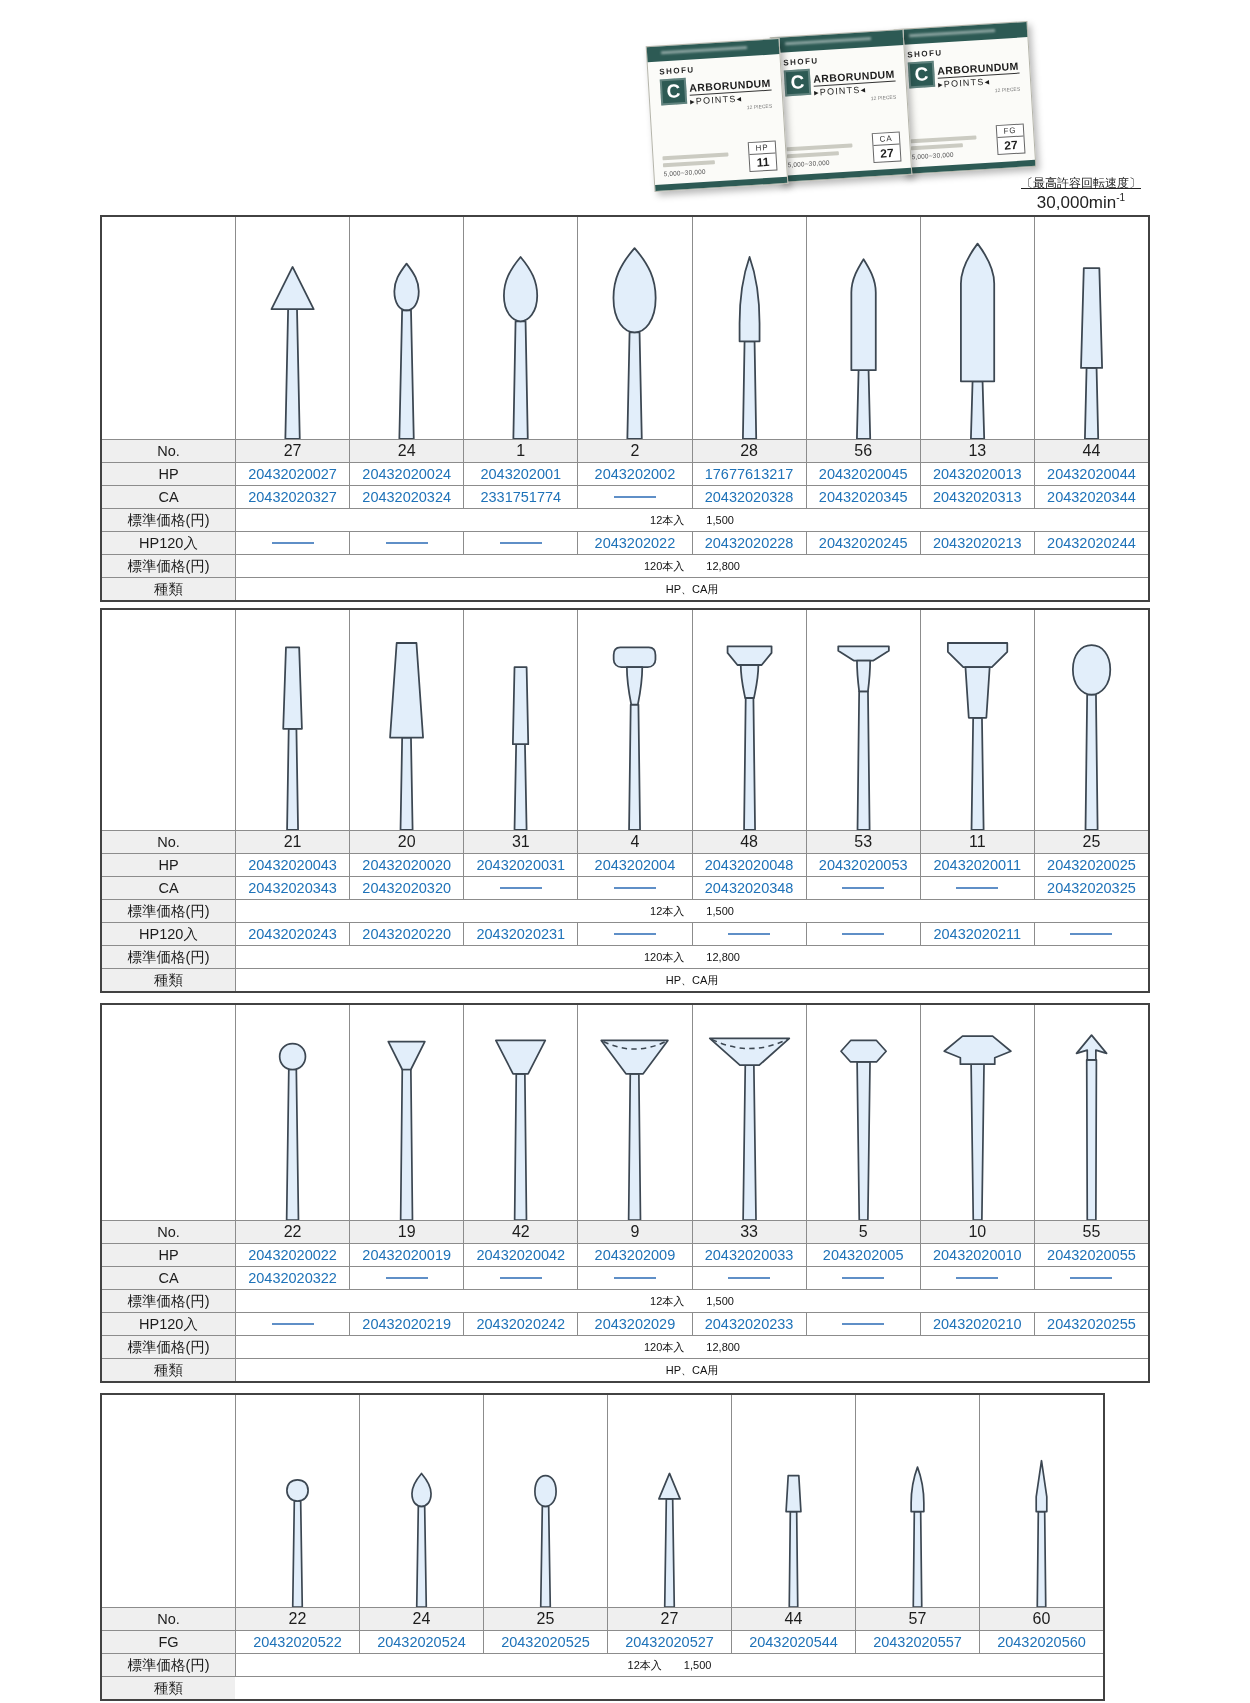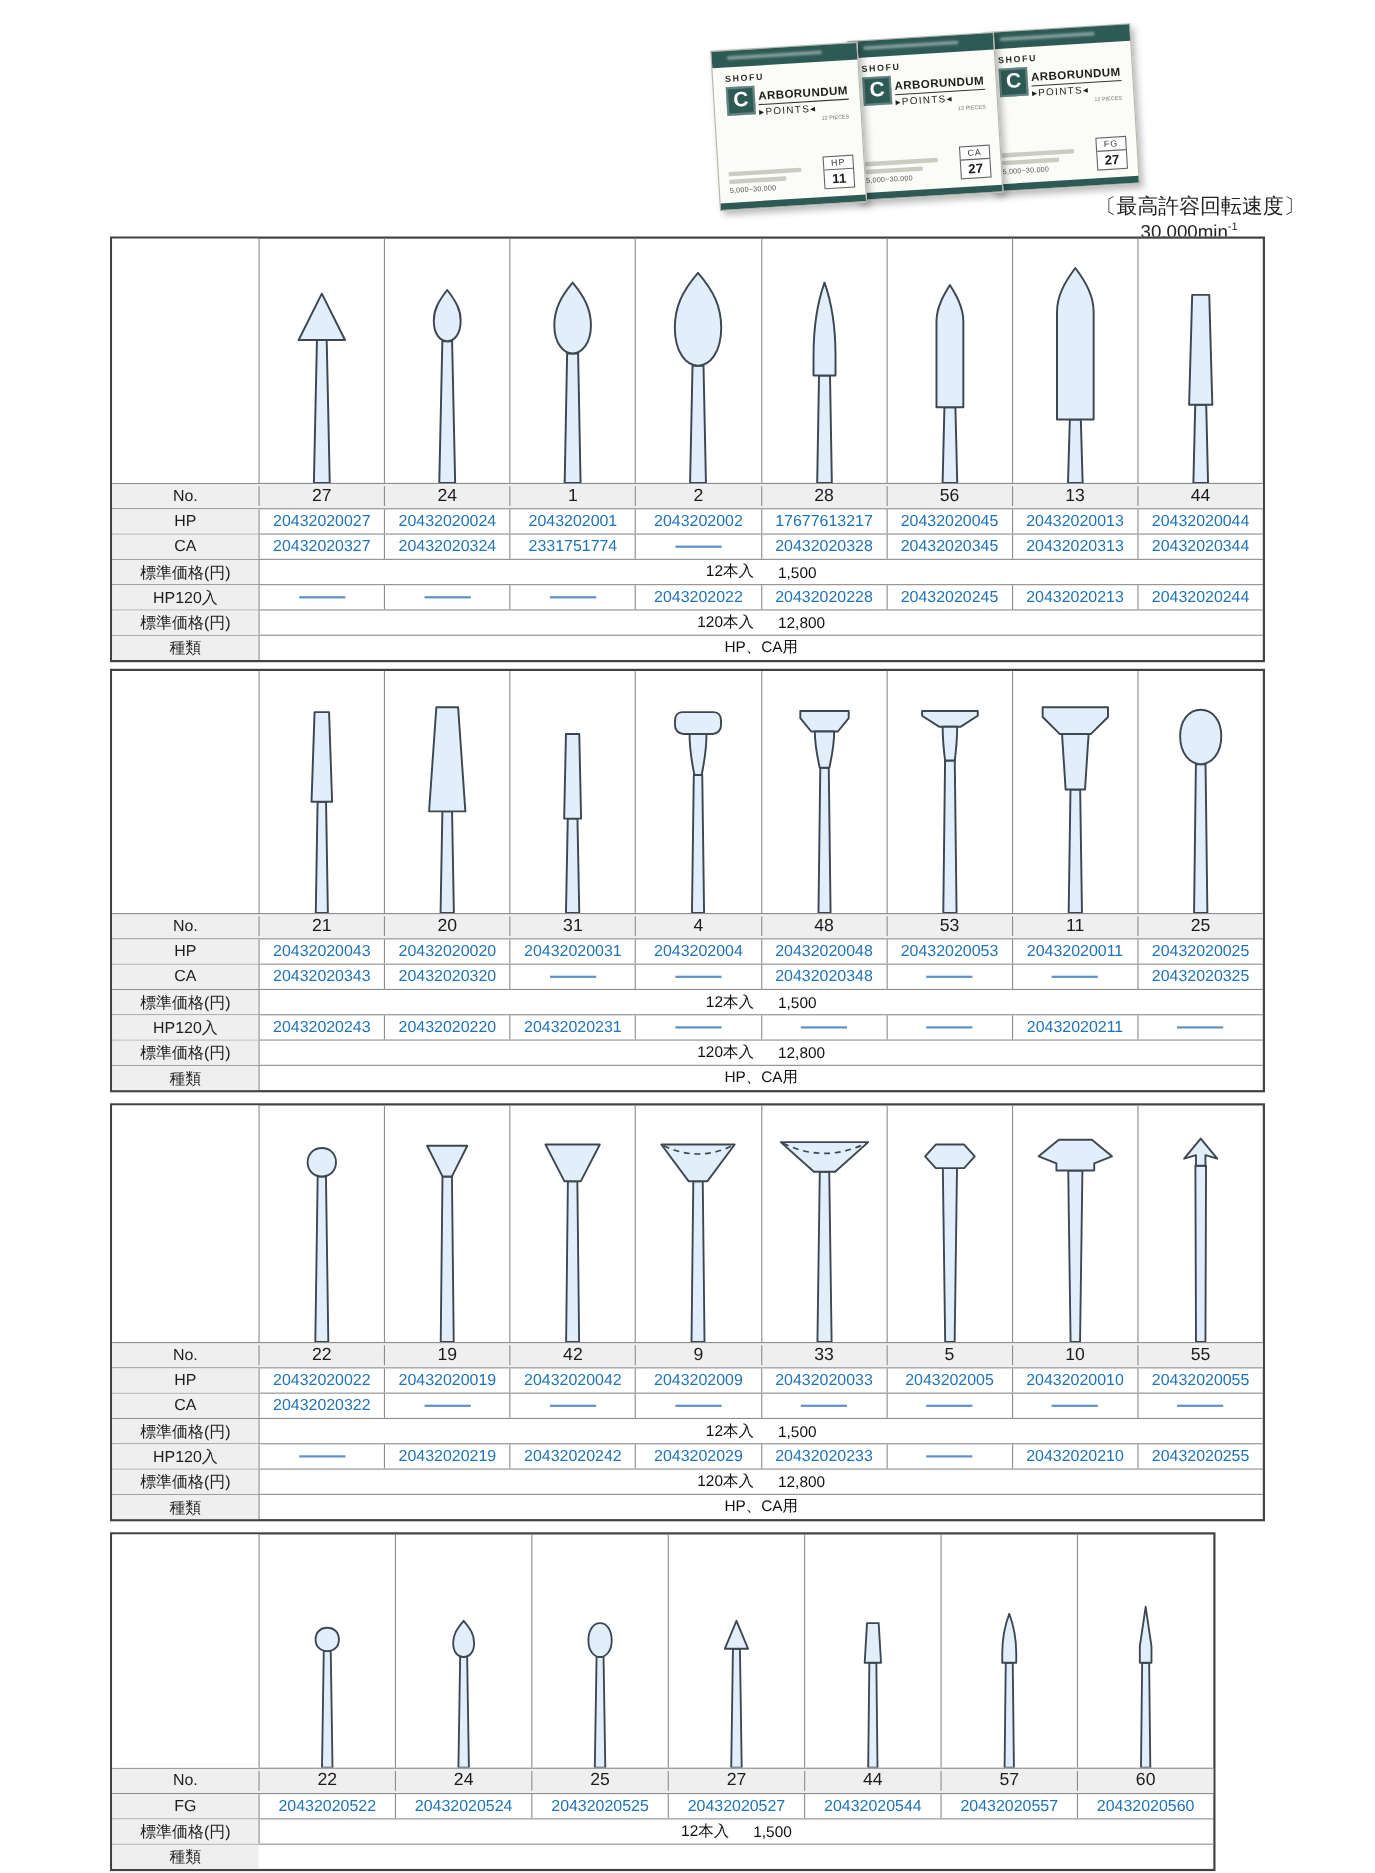--- a/index.html
+++ b/index.html
@@ -24,40 +24,40 @@
   .bottomrow{position:absolute;bottom:13px;left:9px;right:9px;display:flex;justify-content:space-between;align-items:flex-end;}
   .jline{width:66px;height:4px;background:#cscsc4;background:#cbcbc2;margin-bottom:3px;border-radius:1px;}
   .jline2{width:52px;}
   .speed{font-size:6.5px;color:#555;letter-spacing:.2px;}
   .typebox{width:26px;border:1px solid #666;background:#fff;text-align:center;}
   .typecode{font-size:8px;letter-spacing:1px;color:#333;border-bottom:1px solid #666;padding:1px 0;}
   .typeno{font-size:12px;font-weight:bold;color:#1d1d1d;padding:1px 0;}
 
   
   .caption{position:absolute;left:996px;top:175px;width:170px;text-align:center;color:#222;}
-  .cap1{font-size:19px;white-space:nowrap;}
+  .cap1{font-size:12px;white-space:nowrap;text-decoration:underline;}
   .cap2{font-size:17px;margin-top:0px;}
   .cap2 sup{font-size:10px;}
 
   
   .ctable{position:absolute;border:2px solid #424242;background:#fff;box-sizing:border-box;}
   .shape-row{display:flex;width:100%;box-sizing:border-box;}
   .drow{display:flex;width:100%;height:23px;border-top:1px solid #8c8c8c;box-sizing:border-box;}
   .cell{box-sizing:border-box;min-width:0;}
   .cell + .cell{border-left:1px solid #8c8c8c;}
   .label-space{width:133px;flex:0 0 133px;background:#fff;}
   .shape-cell{flex:1 1 0;position:relative;overflow:hidden;}
   .shape-cell svg{display:block;width:100%;height:100%;}
   .lbl{width:133px;flex:0 0 133px;background:#efefef;display:flex;align-items:center;justify-content:center;
        font-size:14.5px;color:#1c1c1c;white-space:nowrap;}
   .vcell{flex:1 1 0;display:flex;align-items:center;justify-content:center;font-size:15px;color:#1c1c1c;white-space:nowrap;}
   .no-row .vcell{font-size:16px;}
-  .no-row{background:#efefef;align-items:center;}
+  .no-row{background:#efefef;}
   .code{color:#1e72b8;font-size:14.5px;}
-  .span-cell{flex:1 1 0;display:flex;align-items:center;justify-content:center;font-size:14px;color:#111;white-space:nowrap;}
+  .span-cell{flex:1 1 0;display:flex;align-items:center;justify-content:center;font-size:11px;color:#111;white-space:nowrap;}
   .pval{margin-left:22px;}
   .dashline{display:inline-block;width:42px;height:0;border-top:2px solid #5f8fc7;}
 
   .pt{fill:#e2eefa;stroke:#3c4752;stroke-width:1.6;stroke-linejoin:round;}
   .ptdash{fill:none;stroke:#3c4752;stroke-width:1.4;stroke-dasharray:5 4;}
 </style>
 </head>
 <body>
 
 <div id="page">

